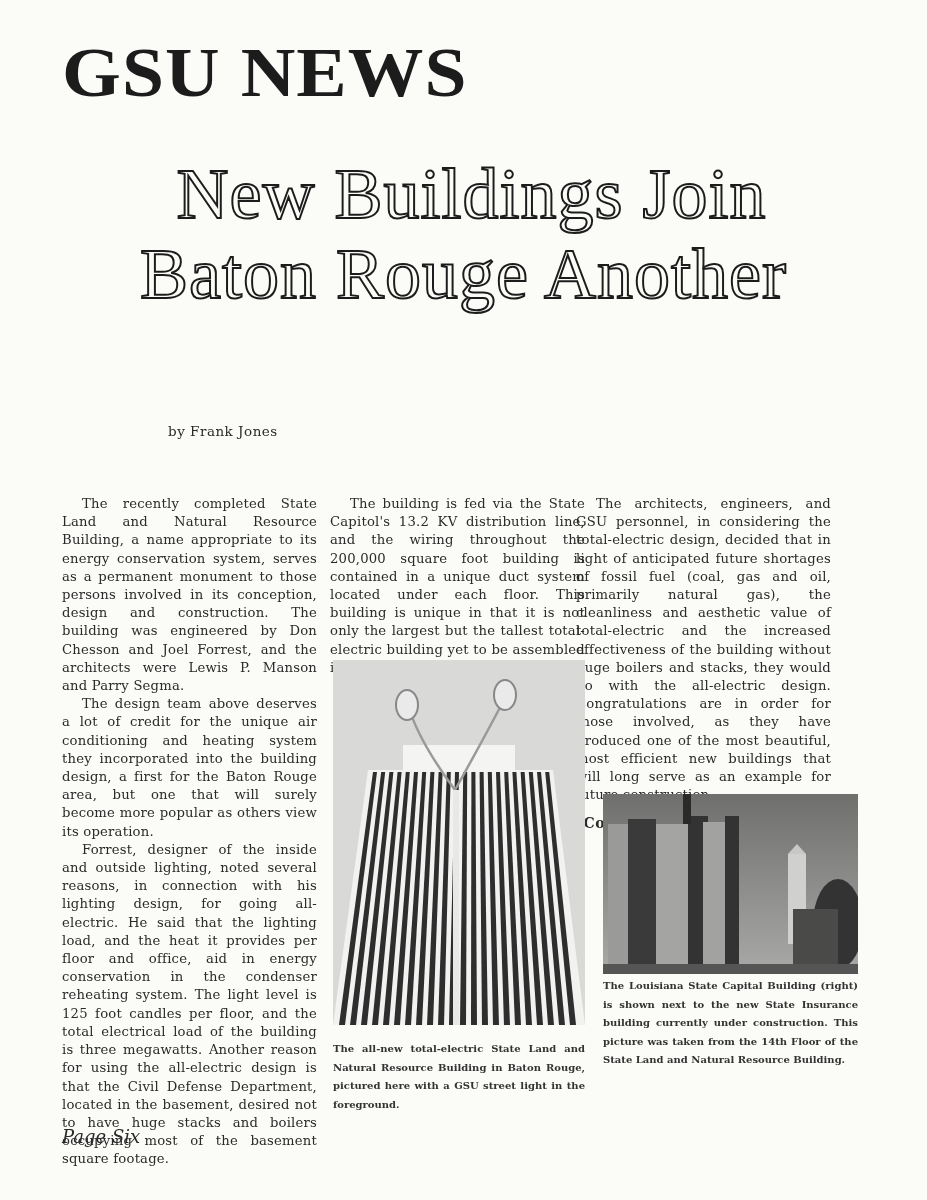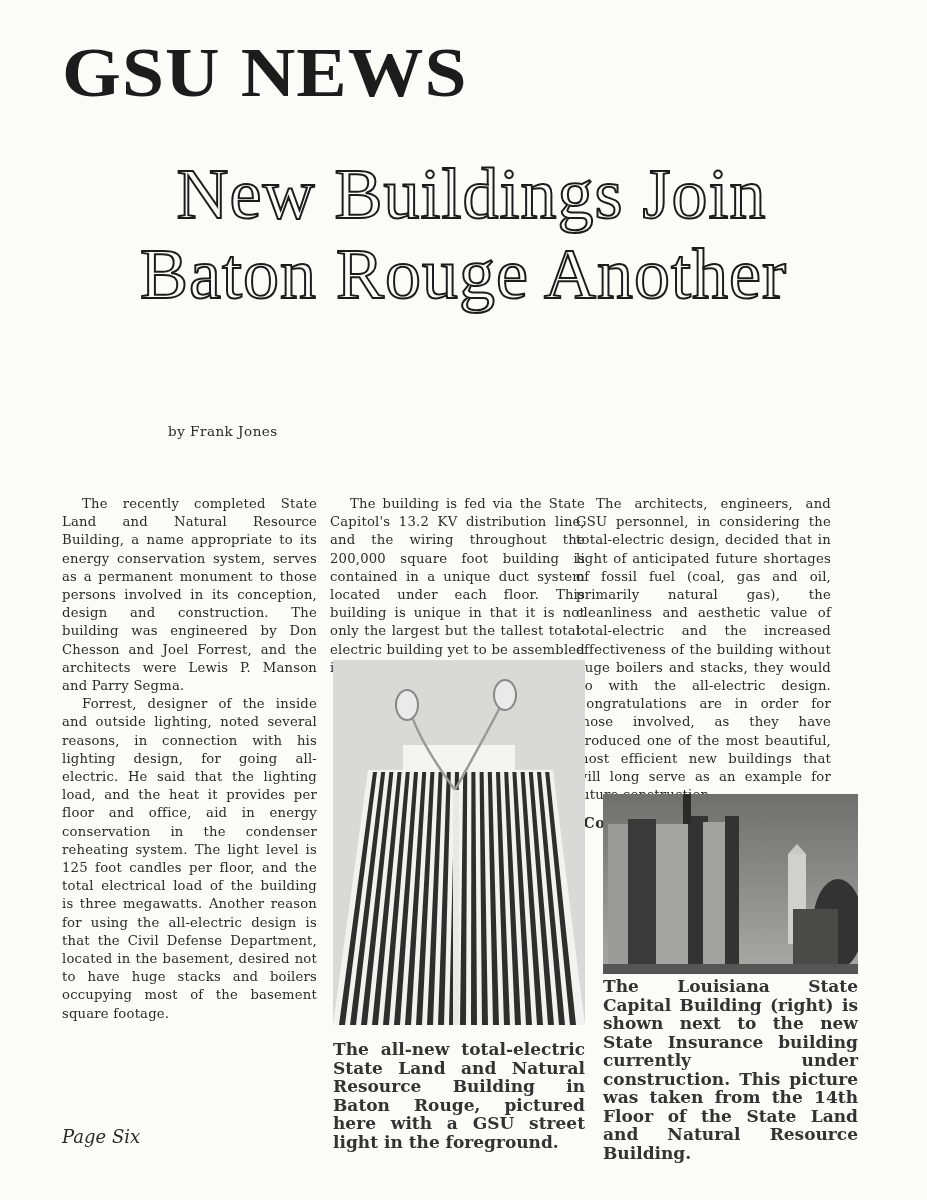--- a/index.html
+++ b/index.html
@@ -34,39 +34,40 @@
     .cont {
       font-size: 14px; font-weight: bold; margin-top: 10px; letter-spacing: 0.8px;
     }
     .photo1 {
       position: absolute; left: 333px; top: 660px; width: 252px; height: 365px; background: #d8d8d6; overflow: hidden;
     }
     .photo2 {
       position: absolute; left: 603px; top: 794px; width: 255px; height: 180px; background: #8a8a88; overflow: hidden;
     }
     .caption {
-      position: absolute; font-size: 17px; line-height: 18.5px; text-align: justify; font-weight: bold; color: #333;
+      position: absolute; font-size: 10px; line-height: 18.5px; text-align: justify; font-weight: bold; color: #333;
     }
     .cap1 { left: 333px; top: 1040px; width: 252px; }
     .cap2 { left: 603px; top: 977px; width: 255px; }
     .pagenum {
       position: absolute; left: 62px; top: 1126px; font-style: italic; font-size: 18px;
     }
   </style>
 </head>
 <body>
 
 <div class="masthead">GSU NEWS</div>
 <div class="headline l1">New Buildings Join</div>
 <div class="headline l2">Baton Rouge Another</div>
 
 <div class="byline">by Frank Jones</div>
 
 <div class="col c1">
   <p>The recently completed State Land and Natural Resource Building, a name appropriate to its energy conservation system, serves as a permanent monument to those persons involved in its conception, design and construction. The building was engineered by Don Chesson and Joel Forrest, and the architects were Lewis P. Manson and Parry Segma.</p>
+  <p>The design team above deserves a lot of credit for the unique air conditioning and heating system they incorporated into the building design, a first for the Baton Rouge area, but one that will surely become more popular as others view its operation.</p>
   <p>Forrest, designer of the inside and outside lighting, noted several reasons, in connection with his lighting design, for going all-electric. He said that the lighting load, and the heat it provides per floor and office, aid in energy conservation in the condenser reheating system. The light level is 125 foot candles per floor, and the total electrical load of the building is three megawatts. Another reason for using the all-electric design is that the Civil Defense Department, located in the basement, desired not to have huge stacks and boilers occupying most of the basement square footage.</p>
 </div>
 
 <div class="col c2">
   <p>The building is fed via the State Capitol's 13.2 KV distribution line, and the wiring throughout the 200,000 square foot building is contained in a unique duct system located under each floor. This building is unique in that it is not only the largest but the tallest total-electric building yet to be assembled in downtown Baton Rouge.</p>
 </div>
 
 <div class="col c3">
   <p>The architects, engineers, and GSU personnel, in considering the total-electric design, decided that in light of anticipated future shortages of fossil fuel (coal, gas and oil, primarily natural gas), the cleanliness and aesthetic value of total-electric and the increased effectiveness of the building without huge boilers and stacks, they would go with the all-electric design. Congratulations are in order for those involved, as they have produced one of the most beautiful, most efficient new buildings that will long serve as an example for future construction.</p>
   <div class="cont">(Continued on Page 7)</div>

